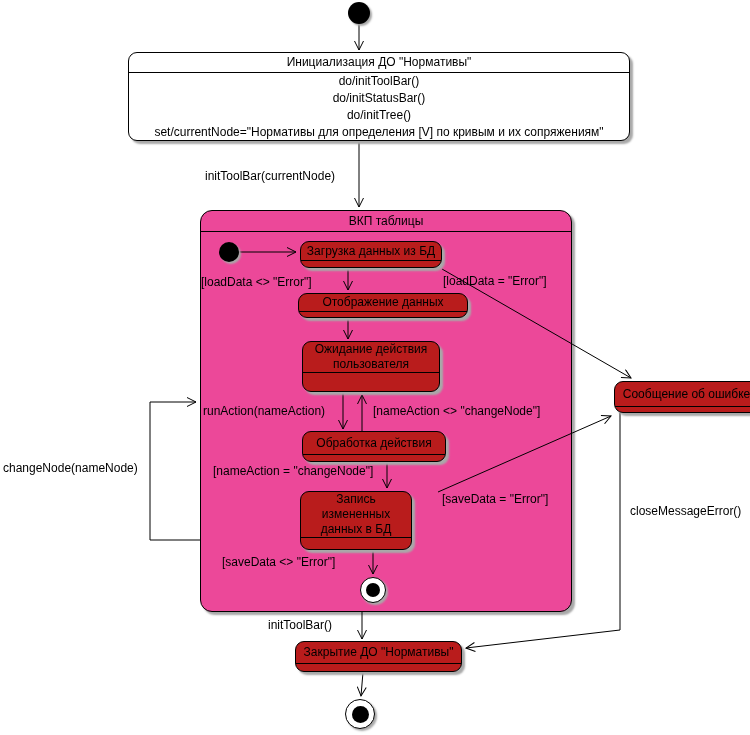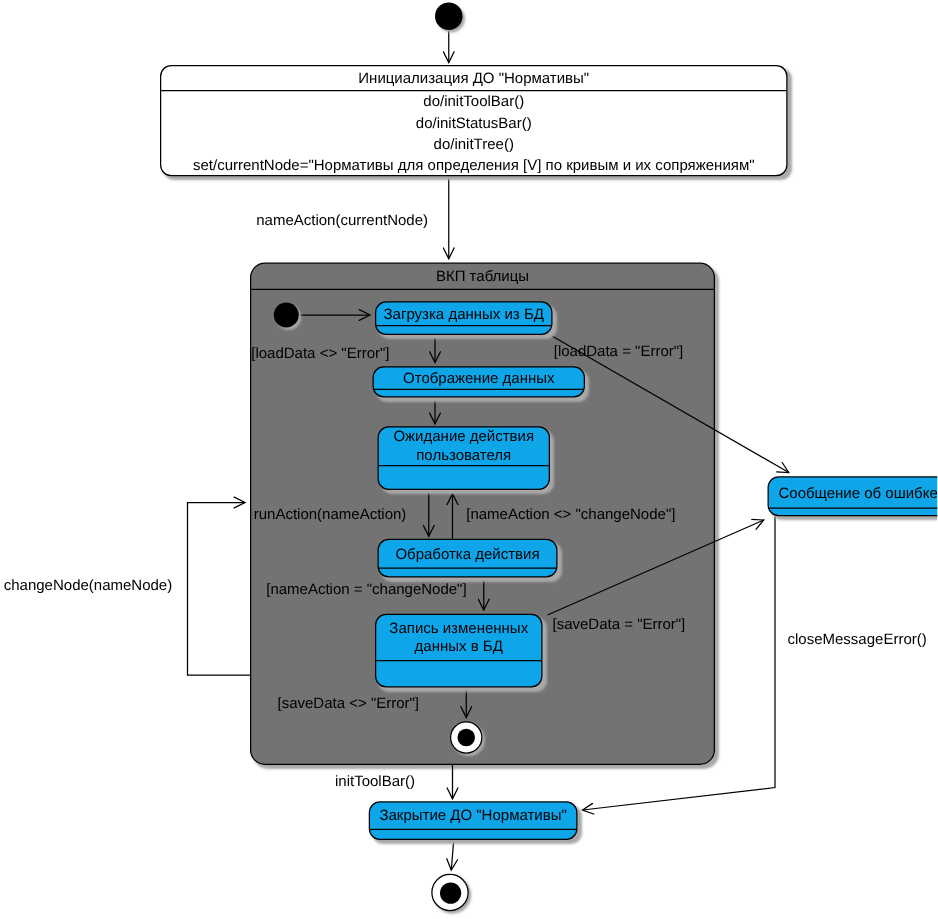--- a/index.html
+++ b/index.html
@@ -4,29 +4,29 @@
 <style>
   html,body{margin:0;padding:0;background:#fff;}
   .canvas{
     position:relative;width:750px;height:735px;background:#ffffff;overflow:hidden;
     font-family:"Liberation Sans", sans-serif;font-size:12px;color:#000;
   }
   svg.edges{position:absolute;left:0;top:0;z-index:2;}
   
   .composite{
     position:absolute;left:200px;top:210px;width:372px;height:402px;
-    background:#737373;border:1px solid #000;border-radius:12px;
+    background:#ec4899;border:1px solid #000;border-radius:12px;
     box-shadow:3px 3px 2px #a9a9a9;z-index:1;box-sizing:border-box;
   }
   .composite-title{
     height:20px;line-height:20px;text-align:center;border-bottom:1px solid #000;
   }
   
   .state{
-    position:absolute;background:#0ea5e9;border:1px solid #000;border-radius:9px;
+    position:absolute;background:#b91c1c;border:1px solid #000;border-radius:9px;
     box-shadow:3px 3px 2px #a9a9a9;z-index:3;box-sizing:border-box;
     display:flex;flex-direction:column;
   }
   .state .name{
     flex:1;display:flex;align-items:center;justify-content:center;text-align:center;
     border-bottom:1px solid #000;padding:0 2px;line-height:15px;
   }
   .state .comp{flex:none;}
   
   .state-init{
@@ -112,36 +112,36 @@
   <div class="state" style="left:302px;top:341px;width:138px;height:51px;gap:48px;">
     <div class="name">Ожидание действия пользователя</div>
     <div class="comp" style="height:11px;"></div>
   </div>
 
   <div class="state" style="left:302px;top:431px;width:144px;height:31px;">
     <div class="name">Обработка действия</div>
     <div class="comp" style="height:6px;"></div>
   </div>
 
-  <div class="state" style="left:300px;top:491px;width:134px;height:59px;">
+  <div class="state" style="left:300px;top:491px;width:112px;height:59px;">
     <div class="name">Запись измененных данных в БД</div>
     <div class="comp" style="height:20px;"></div>
   </div>
 
   <div class="state" style="left:598px;top:381px;width:145px;height:32px;margin-left:16px;">
     <div class="name">Сообщение об ошибке</div>
     <div class="comp" style="height:5px;"></div>
   </div>
 
   <div class="state" style="left:295px;top:641px;width:167px;height:31px;">
     <div class="name">Закрытие ДО "Нормативы"</div>
     <div class="comp" style="height:7px;"></div>
   </div>
 
-  <div class="elabel" style="left:205px;top:169px;">nameAction(currentNode)</div>
+  <div class="elabel" style="left:205px;top:169px;">initToolBar(currentNode)</div>
   <div class="elabel" style="left:201px;top:275px;">[loadData &lt;&gt; "Error"]</div>
   <div class="elabel" style="left:443px;top:274px;">[loadData = "Error"]</div>
   <div class="elabel" style="left:203px;top:404px;">runAction(nameAction)</div>
   <div class="elabel" style="left:373px;top:404px;">[nameAction &lt;&gt; "changeNode"]</div>
   <div class="elabel" style="left:213px;top:464px;">[nameAction = "changeNode"]</div>
   <div class="elabel" style="left:442px;top:492px;">[saveData = "Error"]</div>
   <div class="elabel" style="left:222px;top:555px;">[saveData &lt;&gt; "Error"]</div>
   <div class="elabel" style="left:3px;top:461px;">changeNode(nameNode)</div>
   <div class="elabel" style="left:268px;top:618px;">initToolBar()</div>
   <div class="elabel" style="left:630px;top:504px;">closeMessageError()</div>

